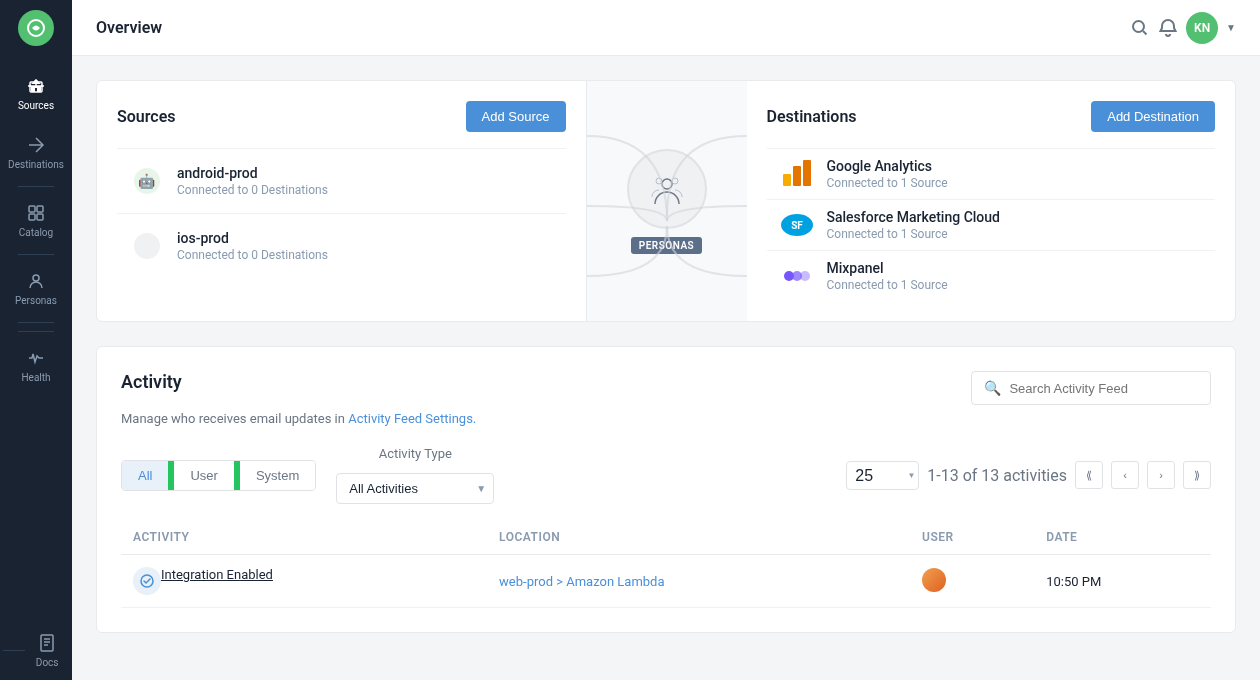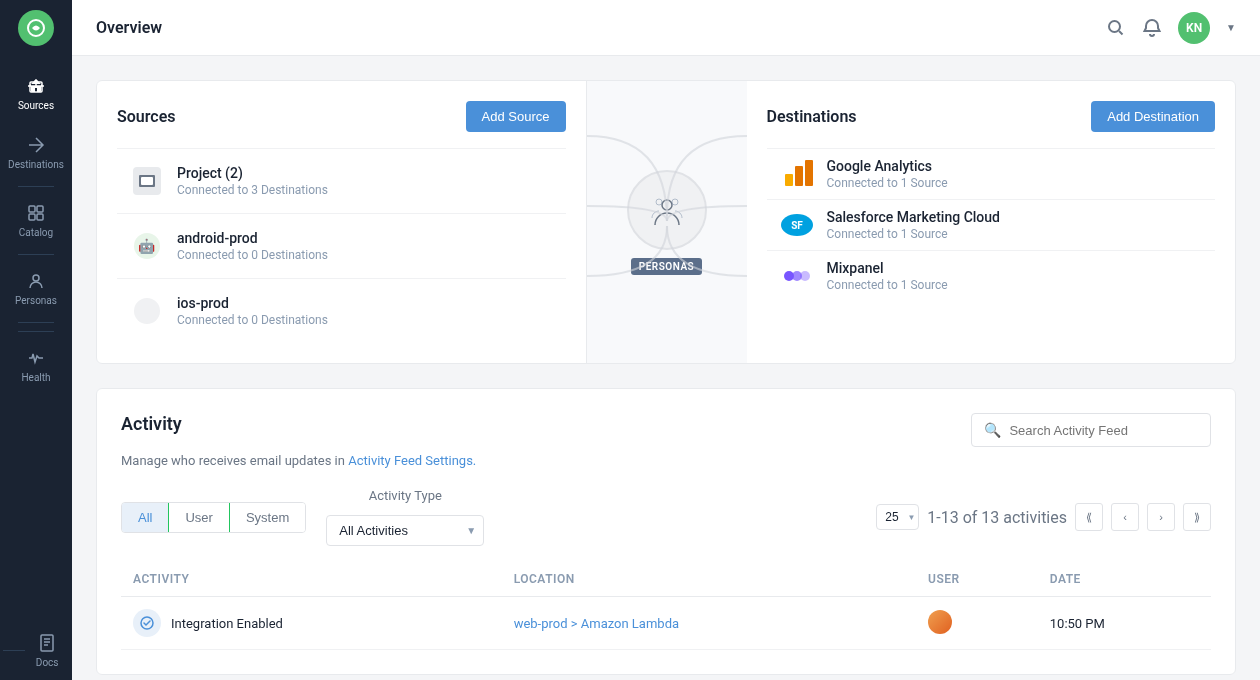--- a/index.html
+++ b/index.html
@@ -94,21 +94,21 @@
       text-align: right;
     }
     .topbar-title {
       font-size: 16px;
       font-weight: 600;
       color: #1a2332;
     }
     .topbar-actions {
       display: flex;
       align-items: center;
-      gap: 16px;
+      gap: 8px;
     }
     .topbar-icon {
       color: #6b7685;
       cursor: pointer;
       width: 20px;
       height: 20px;
     }
     .user-avatar {
       width: 32px;
       height: 32px;
@@ -243,21 +243,21 @@
       padding: 7px 12px;
       border-top: 1px solid #f0f1f3;
       cursor: pointer;
       gap: 12px;
     }
     .dest-icon {
       width: 36px;
       height: 36px;
       display: flex;
       align-items: center;
-      justify-content: flex-end;
+      justify-content: center;
       flex-shrink: 0;
     }
 
     
     .activity-section {
       background: #fff;
       border-radius: 6px;
       border: 1px solid #e8eaed;
       padding: 24px;
     }
@@ -316,21 +316,21 @@
       border-radius: 4px;
       overflow: hidden;
     }
     .filter-tab {
       padding: 7px 16px;
       font-size: 13px;
       cursor: pointer;
       color: #6b7685;
       background: #fff;
       border: none;
-      border-right: 1px solid #22c55e;
+      border-right: 6px solid #22c55e;
     }
     .filter-tab:last-child { border-right: none; }
     .filter-tab.active {
       background: #e8f0f9;
       color: #4a90d9;
       font-weight: 500;
     }
 
     .activity-type-filter {
       display: flex;
@@ -368,22 +368,22 @@
 
     .pagination-row {
       display: flex;
       align-items: center;
       gap: 8px;
     }
     .page-size-select {
       appearance: none;
       border: 1px solid #e0e2e6;
       border-radius: 4px;
-      padding: 5px 12px 5px 8px;
-      font-size: 12px;
+      padding: 5px 36px 5px 8px;
+      font-size: 16px;
       color: #1a2332;
       background: #fff;
       cursor: pointer;
       outline: none;
     }
     .page-info {
       font-size: 16px;
       color: #6b7685;
     }
     .page-btn {
@@ -427,22 +427,22 @@
       height: 28px;
       border-radius: 50%;
       background: #e8f0f9;
       display: flex;
       align-items: center;
       justify-content: center;
       flex-shrink: 0;
     }
     .td-activity {
       display: flex;
-      align-items: center;
-      gap: 10px;
+      align-items: flex-start;
+      text-decoration: underline;
     }
     .location-link {
       color: #4a90d9;
       text-decoration: none;
     }
     .user-avatar-sm {
       width: 24px;
       height: 24px;
       border-radius: 50%;
       background: linear-gradient(135deg, #f0a050, #e06020);
@@ -551,33 +551,20 @@
   <div class="content">
 
     <div class="overview-area">
 
       <div class="sources-panel">
         <div class="panel-header">
           <span class="panel-title">Sources</span>
           <button class="btn-primary">Add Source</button>
         </div>
 
-        <div class="source-item">
-          <div class="source-icon">
-            <svg width="28" height="28" viewBox="0 0 28 28">
-              <rect width="28" height="28" rx="4" fill="#e8eaed"></rect>
-              <rect x="6" y="8" width="16" height="12" rx="1" fill="#6b7685"></rect>
-              <rect x="8" y="10" width="12" height="8" rx="1" fill="#fff"></rect>
-            </svg>
-          </div>
-          <div class="source-info">
-            <div class="name">Project (2)</div>
-            <div class="subtitle">Connected to 3 Destinations</div>
-          </div>
-        </div>
 
         <div class="source-item">
           <div class="source-icon">
             <svg width="28" height="28" viewBox="0 0 28 28">
               <circle cx="14" cy="14" r="13" fill="#e8f5e9"></circle>
               <text x="14" y="19" text-anchor="middle" font-size="14" fill="#4caf50">🤖</text>
             </svg>
           </div>
           <div class="source-info">
             <div class="name">android-prod</div>

